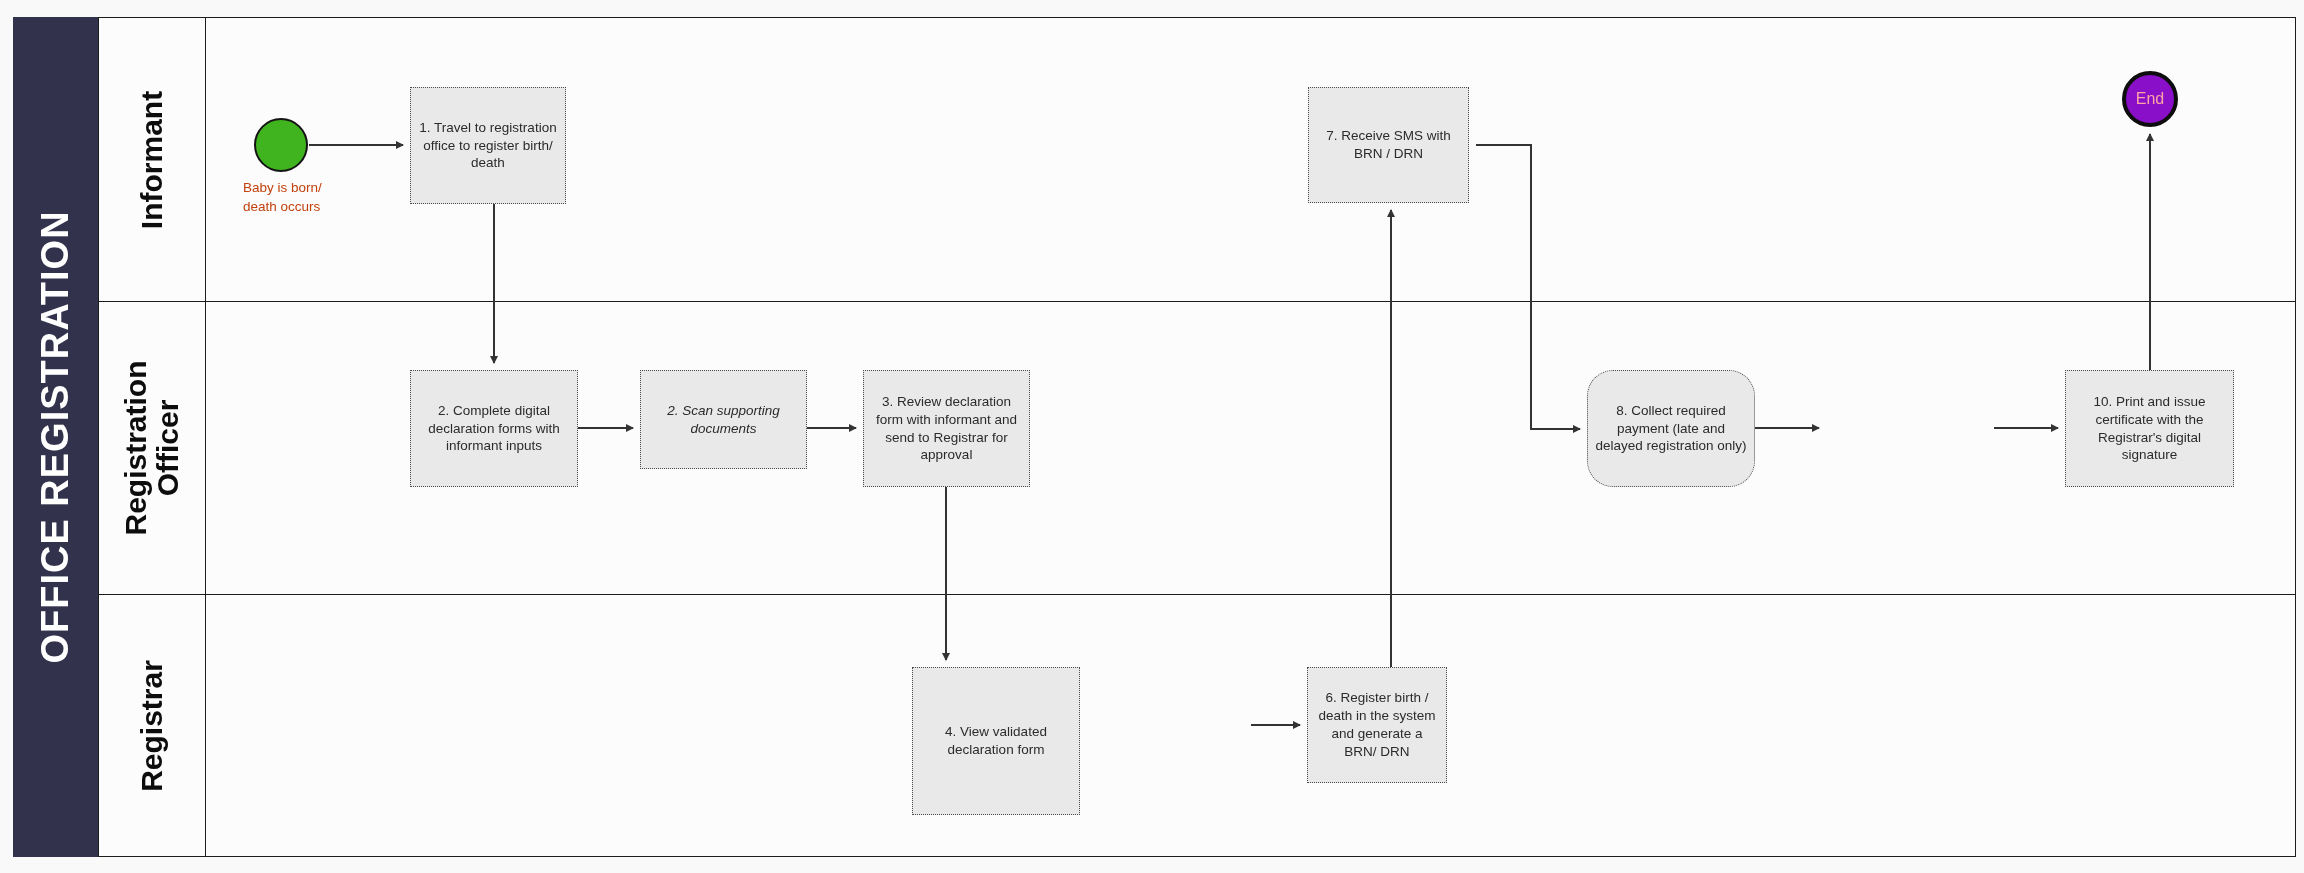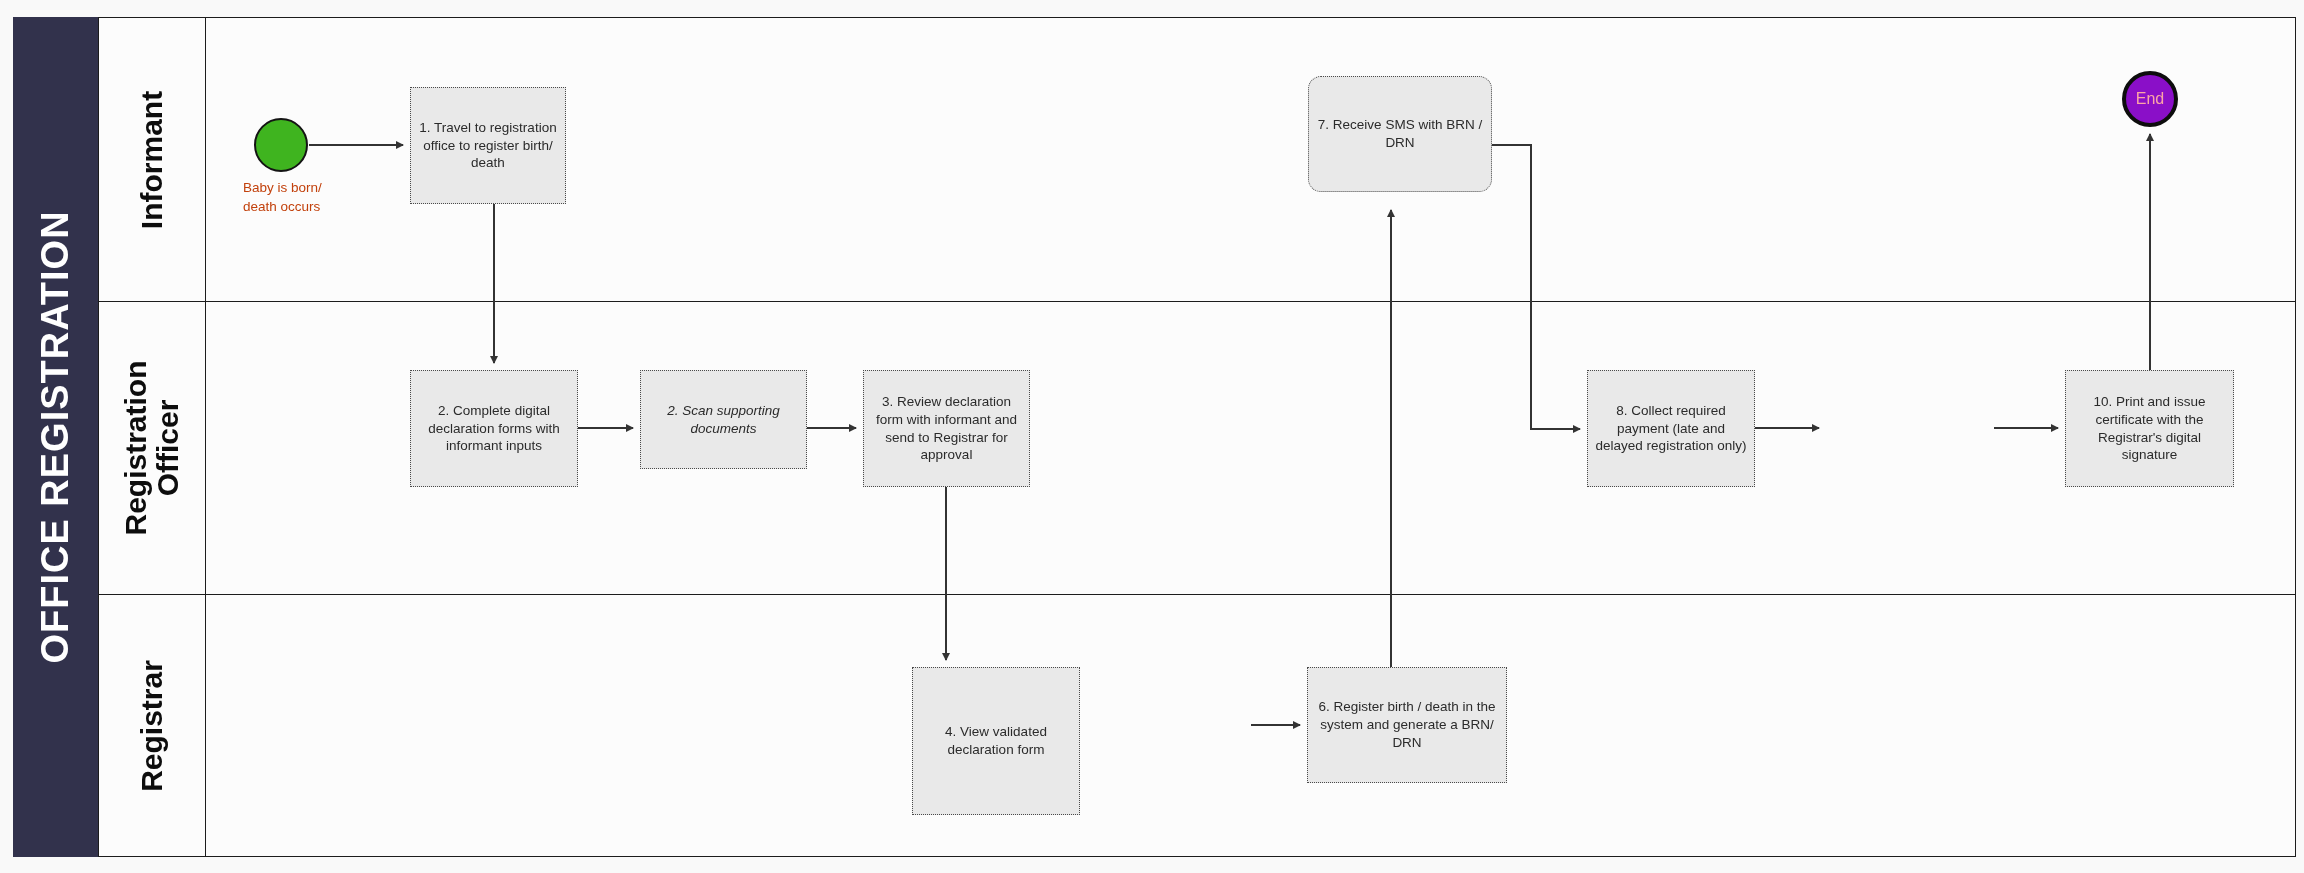--- a/index.html
+++ b/index.html
@@ -84,23 +84,23 @@
     color: #2b2b2b;
     padding: 4px 6px;
     z-index: 3;
   }
   .t1  { left: 410px;  top: 87px;  width: 156px; height: 117px; }
   .t2  { left: 410px;  top: 370px; width: 168px; height: 117px; }
   .t2b { left: 640px;  top: 370px; width: 167px; height: 99px; font-style: italic; }
   .t3  { left: 863px;  top: 370px; width: 167px; height: 117px; }
   .t4  { left: 912px;  top: 667px; width: 168px; height: 148px; }
   .t5  { left: 1083px; top: 667px; width: 168px; height: 116px; }
-  .t6  { left: 1307px; top: 667px; width: 200px; height: 116px; }
-  .t7  { left: 1308px; top: 76px;  width: 184px; height: 116px; border-radius: 13px; }
-  .t8  { left: 1587px; top: 370px; width: 168px; height: 117px; }
+  .t6  { left: 1307px; top: 667px; width: 140px; height: 116px; }
+  .t7  { left: 1308px; top: 87px;  width: 161px; height: 116px; }
+  .t8  { left: 1587px; top: 370px; width: 168px; height: 117px; border-radius: 26px; }
   .t9  { left: 1826px; top: 370px; width: 168px; height: 117px; }
   .t10 { left: 2065px; top: 370px; width: 169px; height: 117px; }
 
   
   .event {
     position: absolute;
     border-radius: 50%;
     display: flex;
     align-items: center;
     justify-content: center;

